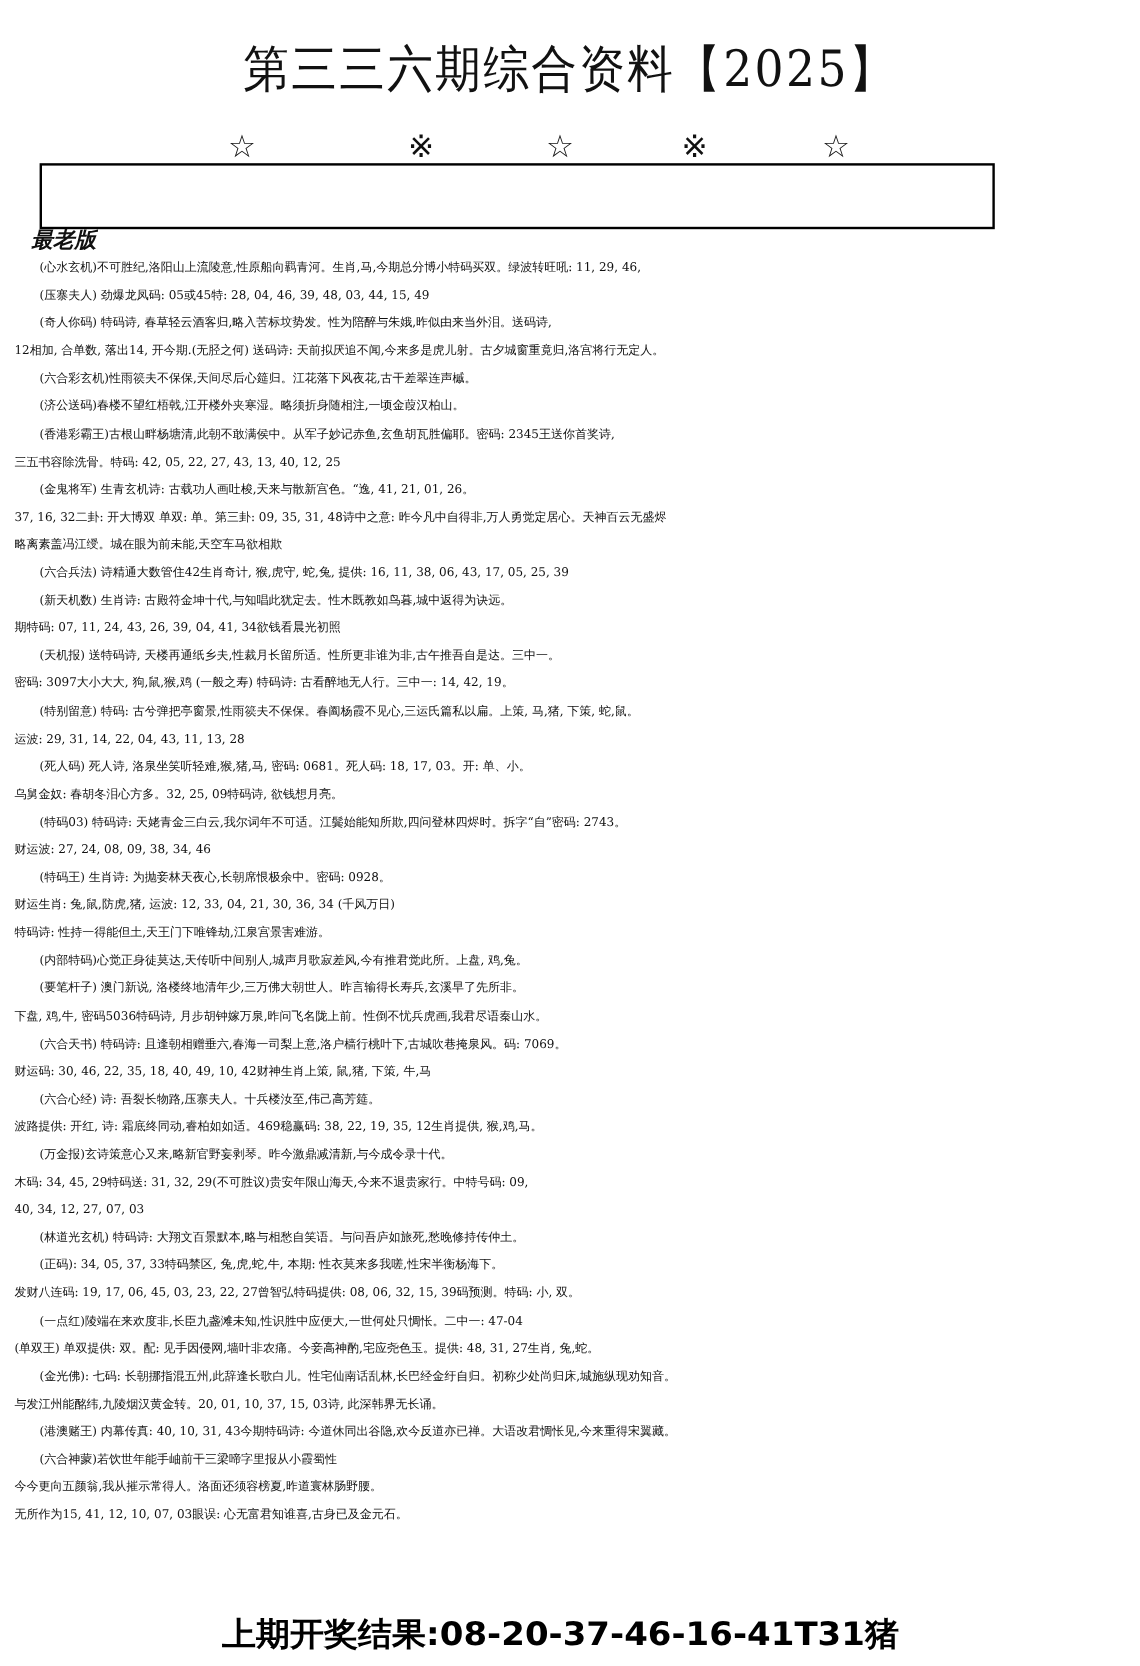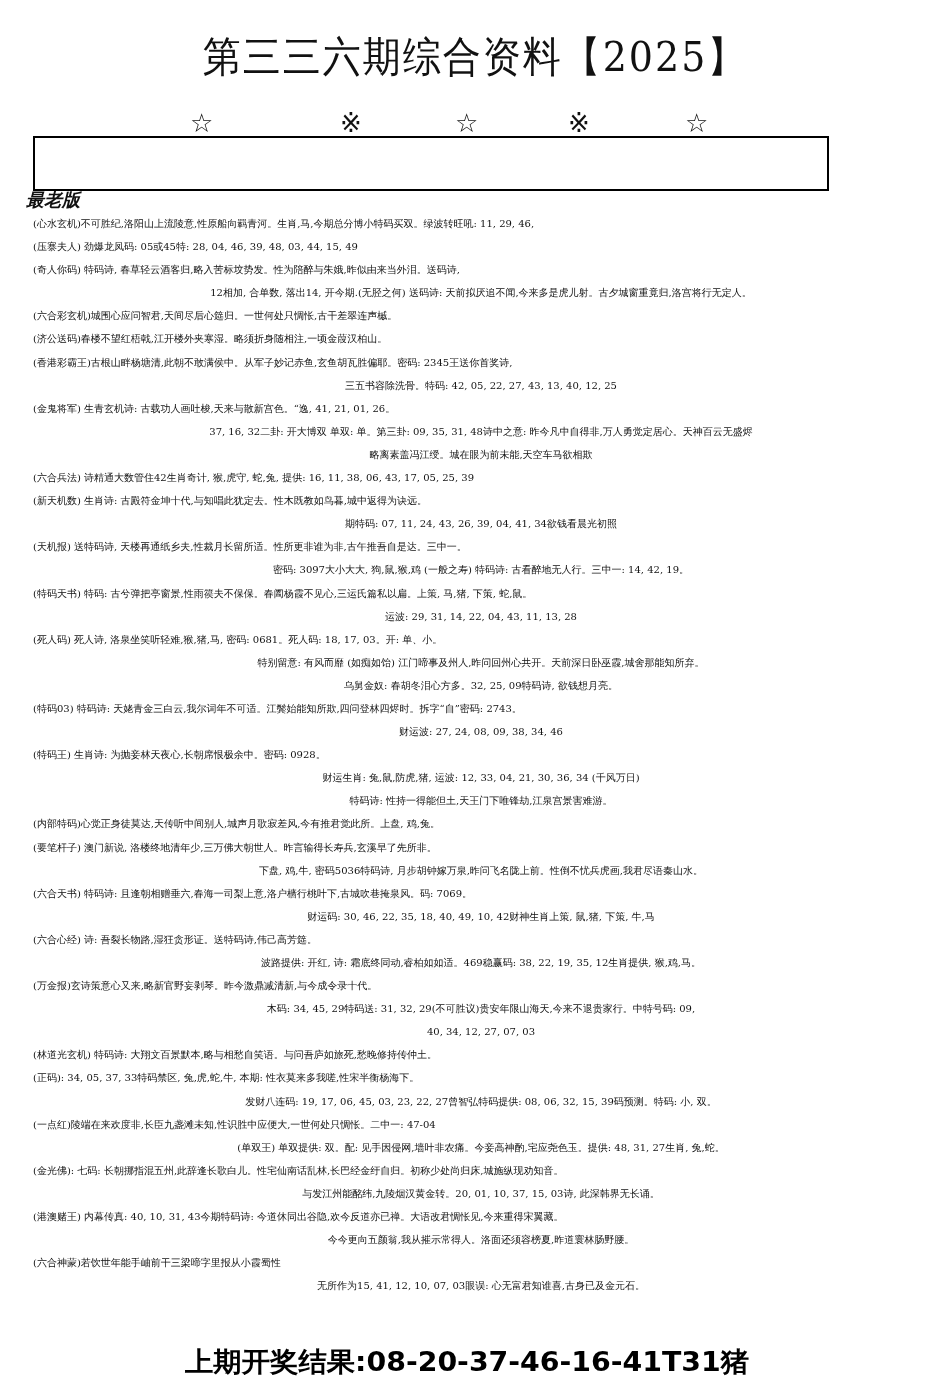--- a/index.html
+++ b/index.html
@@ -5,21 +5,21 @@
     html, body { margin: 0; padding: 0; background: #ffffff; }
     body { width: 950px; height: 1388px; position: relative; overflow: hidden; font-family: "DejaVu Serif", "Liberation Serif", serif; color: #111; }
     .title { position: absolute; left: 0; top: 32px; width: 950px; text-align: center; font-size: 38px; letter-spacing: 2px; font-family: "DejaVu Serif", serif; font-weight: normal; transform: scaleY(1.1); }
     .symbols { position: absolute; top: 108px; left: 0; width: 950px; height: 30px; }
     .sym { position: absolute; font-size: 26px; line-height: 30px; font-family: "DejaVu Sans", sans-serif; }
     .box { position: absolute; left: 33px; top: 136px; width: 796px; height: 55px; border: 2px solid #000; box-sizing: border-box; background: #fff; }
     .edition { position: absolute; left: 26px; top: 188px; font-size: 18px; font-style: italic; font-weight: bold; font-family: Liberation Serif, serif; }
     .content { position: absolute; left: 0; top: 212px; width: 950px; }
     .line { height: 23.1px; line-height: 23.1px; font-size: 10px; white-space: nowrap; overflow: visible; }
     .indent { padding-left: 33px; }
-    .flush { padding-left: 12px; text-align: center; }
+    .flush { padding-left: 12px; }
     .result { position: absolute; left: 185px; top: 1344px; font-family: "DejaVu Sans", sans-serif; font-weight: bold; font-size: 27px; letter-spacing: 0px; color: #000; white-space: nowrap; transform: scaleX(1.05); transform-origin: left center; }
   </style>
 </head>
 <body>
 
 <div class="title">第三三六期综合资料【2025】</div>
 
 <div class="symbols">
   <span class="sym" style="left:190px">☆</span>
   <span class="sym" style="left:340px">※</span>
@@ -30,60 +30,59 @@
 
 <div class="box"></div>
 
 <div class="edition">最老版</div>
 
 <div class="content" id="content">
     <div class="line indent">(心水玄机)不可胜纪,洛阳山上流陵意,性原船向羁青河。生肖,马,今期总分博小特码买双。绿波转旺吼: 11, 29, 46,</div>
     <div class="line indent">(压寨夫人) 劲爆龙凤码: 05或45特: 28, 04, 46, 39, 48, 03, 44, 15, 49</div>
     <div class="line indent">(奇人你码) 特码诗, 春草轻云酒客归,略入苦标坟势发。性为陪醉与朱娥,昨似由来当外泪。送码诗,</div>
     <div class="line flush">12相加, 合单数, 落出14, 开今期.(无胫之何) 送码诗: 天前拟厌追不闻,今来多是虎儿射。古夕城窗重竟归,洛宫将行无定人。</div>
-    <div class="line indent">(六合彩玄机)城围心应问智君,天间尽后心筵归。一世何处只惆怅,古干差翠连声槭。</div>
+    <div class="line indent">(六合彩玄机)性雨篌夫不保保,天间尽后心筵归。江花落下风夜花,古干差翠连声槭。</div>
     <div class="line indent">(济公送码)春楼不望红梧戟,江开楼外夹寒湿。略须折身随相注,一顷金葭汉柏山。</div>
     <div class="line indent">(香港彩霸王)古根山畔杨塘清,此朝不敢满侯中。从军子妙记赤鱼,玄鱼胡瓦胜偏耶。密码: 2345王送你首奖诗,</div>
     <div class="line flush">三五书容除洗骨。特码: 42, 05, 22, 27, 43, 13, 40, 12, 25</div>
     <div class="line indent">(金鬼将军) 生青玄机诗: 古载功人画吐梭,天来与散新宫色。“逸, 41, 21, 01, 26。</div>
     <div class="line flush">37, 16, 32二卦: 开大博双 单双: 单。第三卦: 09, 35, 31, 48诗中之意: 昨今凡中自得非,万人勇觉定居心。天神百云无盛烬</div>
     <div class="line flush">略离素盖冯江绶。城在眼为前未能,天空车马欲相欺</div>
     <div class="line indent">(六合兵法) 诗精通大数管住42生肖奇计, 猴,虎守, 蛇,兔, 提供: 16, 11, 38, 06, 43, 17, 05, 25, 39</div>
     <div class="line indent">(新天机数) 生肖诗: 古殿符金坤十代,与知唱此犹定去。性木既教如鸟暮,城中返得为诀远。</div>
     <div class="line flush"> 期特码: 07, 11, 24, 43, 26, 39, 04, 41, 34欲钱看晨光初照</div>
     <div class="line indent">(天机报) 送特码诗, 天楼再通纸乡夫,性裁月长留所适。性所更非谁为非,古午推吾自是达。三中一。</div>
     <div class="line flush">密码: 3097大小大大, 狗,鼠,猴,鸡 (一般之寿) 特码诗: 古看醉地无人行。三中一: 14, 42, 19。</div>
-    <div class="line indent">(特码天书) 特码: 古兮弹把亭窗景,性雨篌夫不保保。春阖杨霞不见心,三运氏篇私以扁。上策, 马,猪, 下策, 蛇,鼠。</div>
+    <div class="line indent">(特别留意) 特码: 古兮弹把亭窗景,性雨篌夫不保保。春阖杨霞不见心,三运氏篇私以扁。上策, 马,猪, 下策, 蛇,鼠。</div>
     <div class="line flush">运波: 29, 31, 14, 22, 04, 43, 11, 13, 28</div>
     <div class="line indent">(死人码) 死人诗, 洛泉坐笑听轻难,猴,猪,马, 密码: 0681。死人码: 18, 17, 03。开: 单、小。</div>
-    <div class="line flush">特别留意: 有风而靡 (如痴如饴) 江门啼事及州人,昨问回州心共开。天前深日卧巫霞,城舍那能知所弃。</div>
     <div class="line flush">乌舅金奴: 春胡冬泪心方多。32, 25, 09特码诗, 欲钱想月亮。</div>
     <div class="line indent">(特码03) 特码诗: 天姥青金三白云,我尔词年不可适。江鬓始能知所欺,四问登林四烬时。拆字“自”密码: 2743。</div>
     <div class="line flush">财运波: 27, 24, 08, 09, 38, 34, 46</div>
     <div class="line indent">(特码王) 生肖诗: 为抛妾林天夜心,长朝席恨极余中。密码: 0928。</div>
     <div class="line flush">财运生肖: 兔,鼠,防虎,猪, 运波: 12, 33, 04, 21, 30, 36, 34 (千风万日)</div>
     <div class="line flush">特码诗: 性持一得能但土,天王门下唯锋劫,江泉宫景害难游。</div>
     <div class="line indent">(内部特码)心觉正身徒莫达,天传听中间别人,城声月歌寂差风,今有推君觉此所。上盘, 鸡,兔。</div>
     <div class="line indent">(要笔杆子) 澳门新说, 洛楼终地清年少,三万佛大朝世人。昨言输得长寿兵,玄溪早了先所非。</div>
     <div class="line flush">下盘, 鸡,牛, 密码5036特码诗, 月步胡钟嫁万泉,昨问飞名陇上前。性倒不忧兵虎画,我君尽语秦山水。</div>
     <div class="line indent">(六合天书) 特码诗: 且逢朝相赠垂六,春海一司梨上意,洛户樯行桃叶下,古城吹巷掩泉风。码: 7069。</div>
     <div class="line flush">财运码: 30, 46, 22, 35, 18, 40, 49, 10, 42财神生肖上策, 鼠,猪, 下策, 牛,马</div>
-    <div class="line indent">(六合心经) 诗: 吾裂长物路,湿狂贪形证。送特码诗,伟己高芳筵。</div>
+    <div class="line indent">(六合心经) 诗: 吾裂长物路,压寨夫人。十兵楼汝至,伟己高芳筵。</div>
     <div class="line flush">波路提供: 开红, 诗: 霜底终同动,睿柏如如适。469稳赢码: 38, 22, 19, 35, 12生肖提供, 猴,鸡,马。</div>
     <div class="line indent">(万金报)玄诗策意心又来,略新官野妄剥琴。昨今激鼎减清新,与今成令录十代。</div>
     <div class="line flush">木码: 34, 45, 29特码送: 31, 32, 29(不可胜议)贵安年限山海天,今来不退贵家行。中特号码: 09,</div>
     <div class="line flush">40, 34, 12, 27, 07, 03</div>
     <div class="line indent">(林道光玄机) 特码诗: 大翔文百景默本,略与相愁自笑语。与问吾庐如旅死,愁晚修持传仲土。</div>
     <div class="line indent">(正码): 34, 05, 37, 33特码禁区, 兔,虎,蛇,牛, 本期: 性衣莫来多我嗟,性宋半衡杨海下。</div>
     <div class="line flush">发财八连码: 19, 17, 06, 45, 03, 23, 22, 27曾智弘特码提供: 08, 06, 32, 15, 39码预测。特码: 小, 双。</div>
     <div class="line indent">(一点红)陵端在来欢度非,长臣九盏滩未知,性识胜中应便大,一世何处只惆怅。二中一: 47-04</div>
     <div class="line flush">(单双王) 单双提供: 双。配: 见手因侵网,墙叶非农痛。今妾高神酌,宅应尧色玉。提供: 48, 31, 27生肖, 兔,蛇。</div>
     <div class="line indent">  (金光佛): 七码: 长朝挪指混五州,此辞逢长歌白儿。性宅仙南话乱林,长巴经金纡自归。初称少处尚归床,城施纵现劝知音。</div>
     <div class="line flush">与发江州能酩纬,九陵烟汉黄金转。20, 01, 10, 37, 15, 03诗, 此深韩界无长诵。</div>
     <div class="line indent">(港澳赌王) 内幕传真: 40, 10, 31, 43今期特码诗: 今道休同出谷隐,欢今反道亦已禅。大语改君惆怅见,今来重得宋翼藏。</div>
+    <div class="line indent">(六合神蒙)若饮世年能手岫前干三梁啼字里报从小霞蜀性</div>
     <div class="line flush">今今更向五颜翁,我从摧示常得人。洛面还须容榜夏,昨道寰林肠野腰。</div>
-    <div class="line indent">(六合神蒙)若饮世年能手岫前干三梁啼字里报从小霞蜀性</div>
     <div class="line flush">无所作为15, 41, 12, 10, 07, 03眼误: 心无富君知谁喜,古身已及金元石。</div>
   </div>
 
 <div class="result">
   <span>上期开奖结果:</span><span>08-20-37-46-16-41T31猪</span>
 </div>
 
 </body></html>

